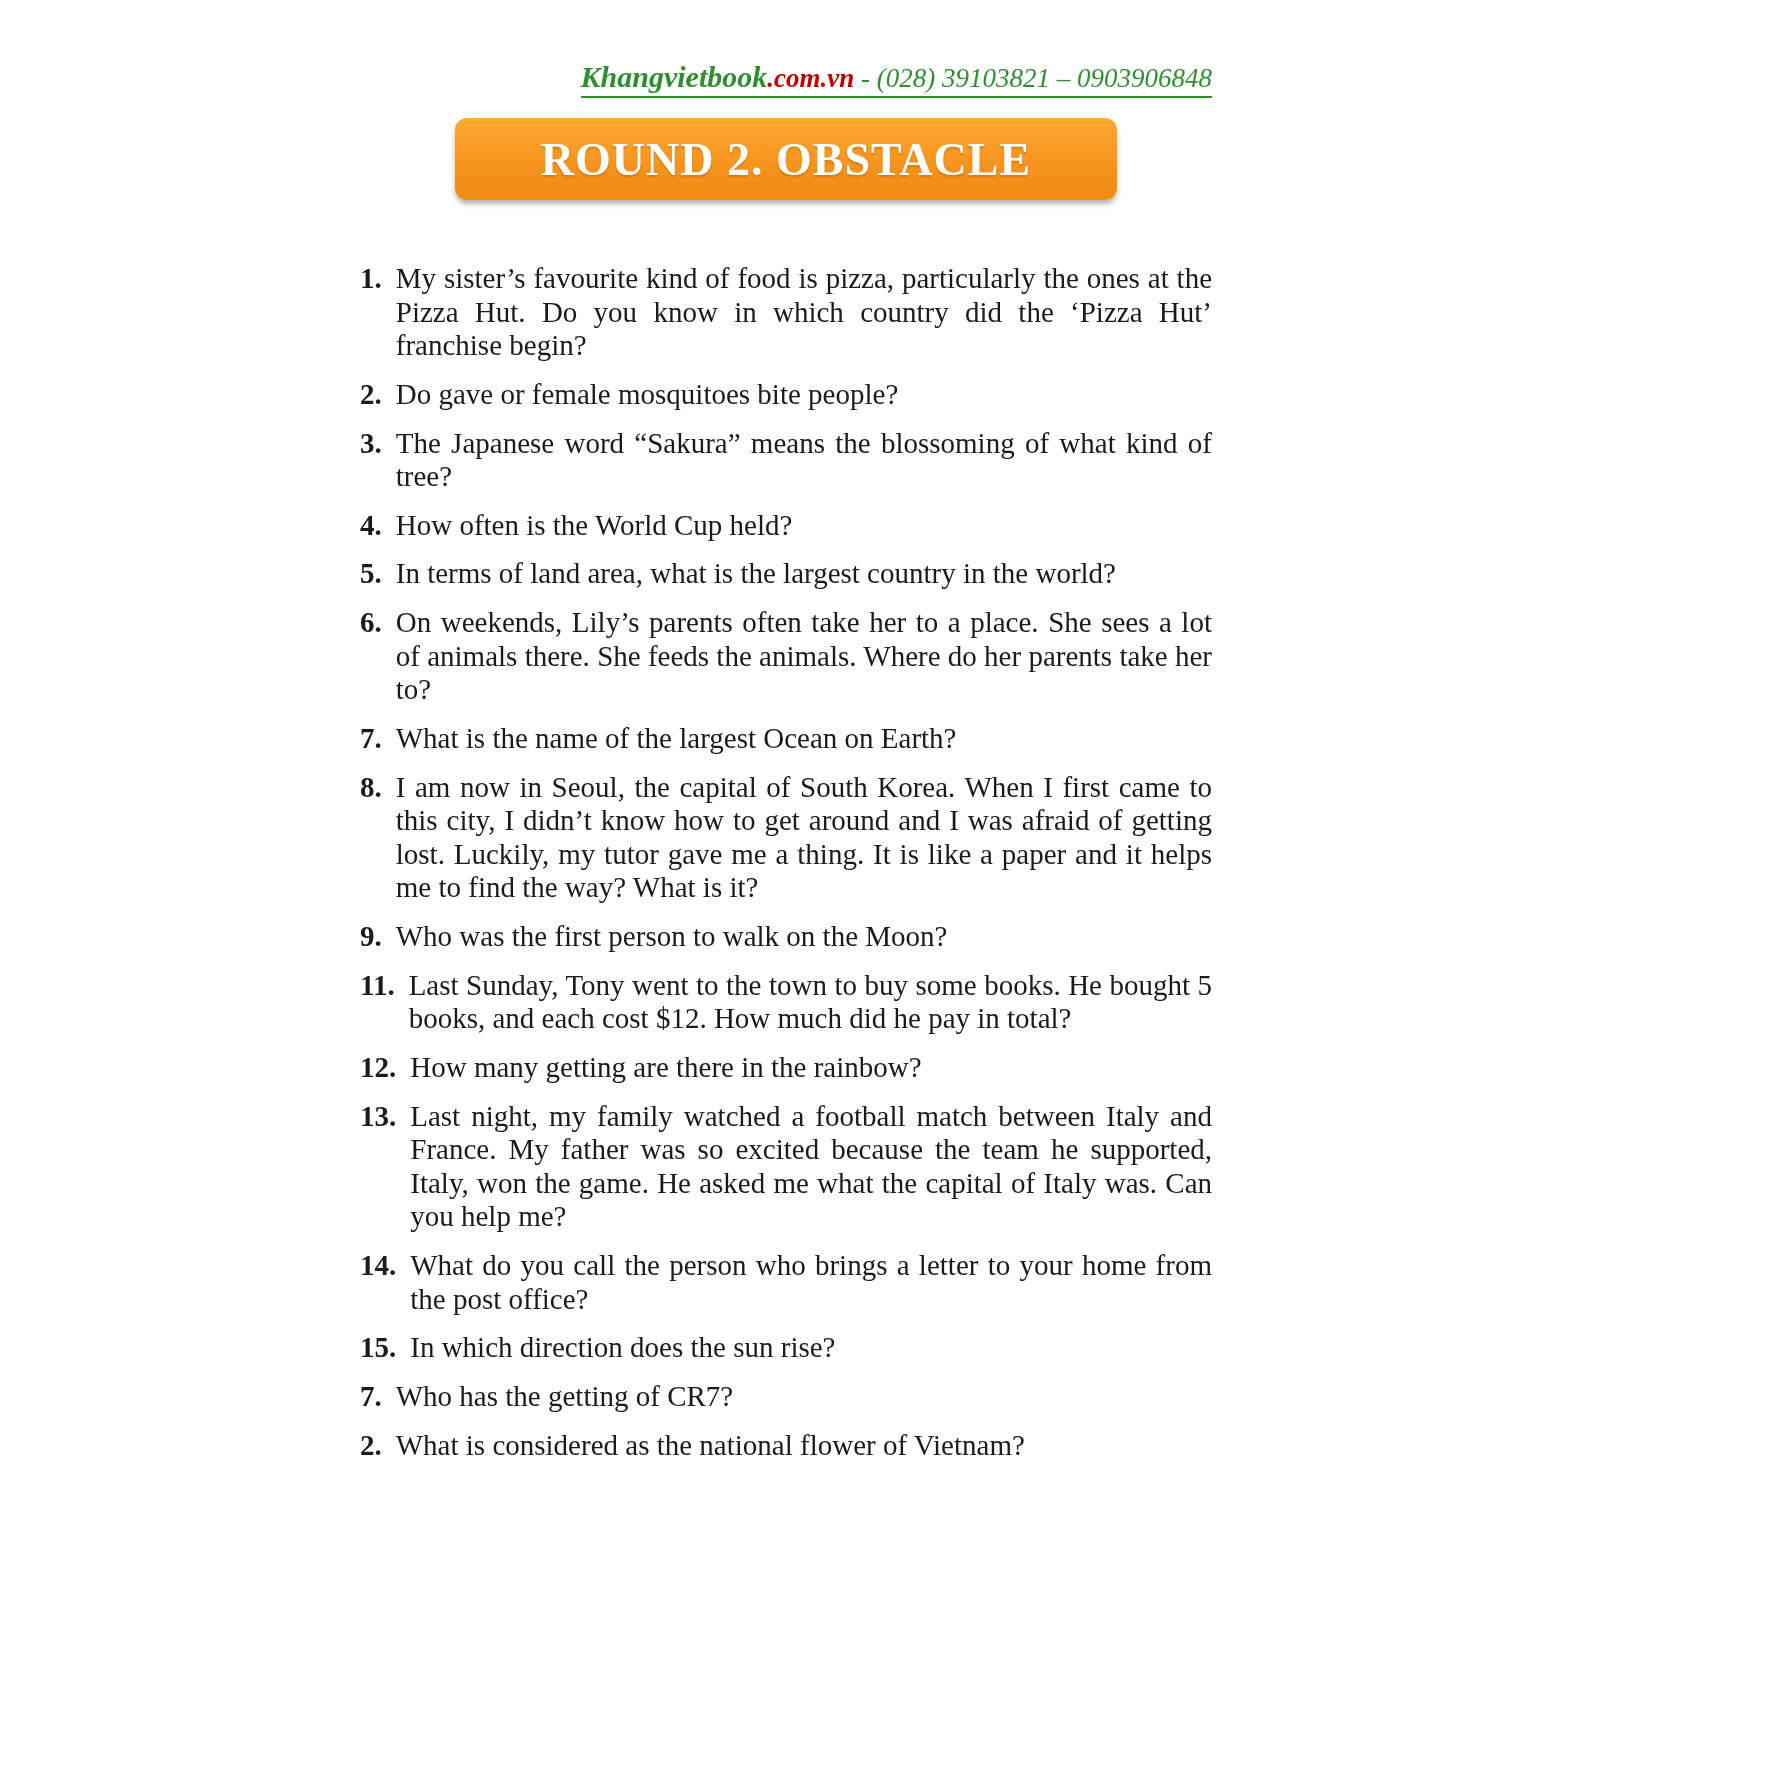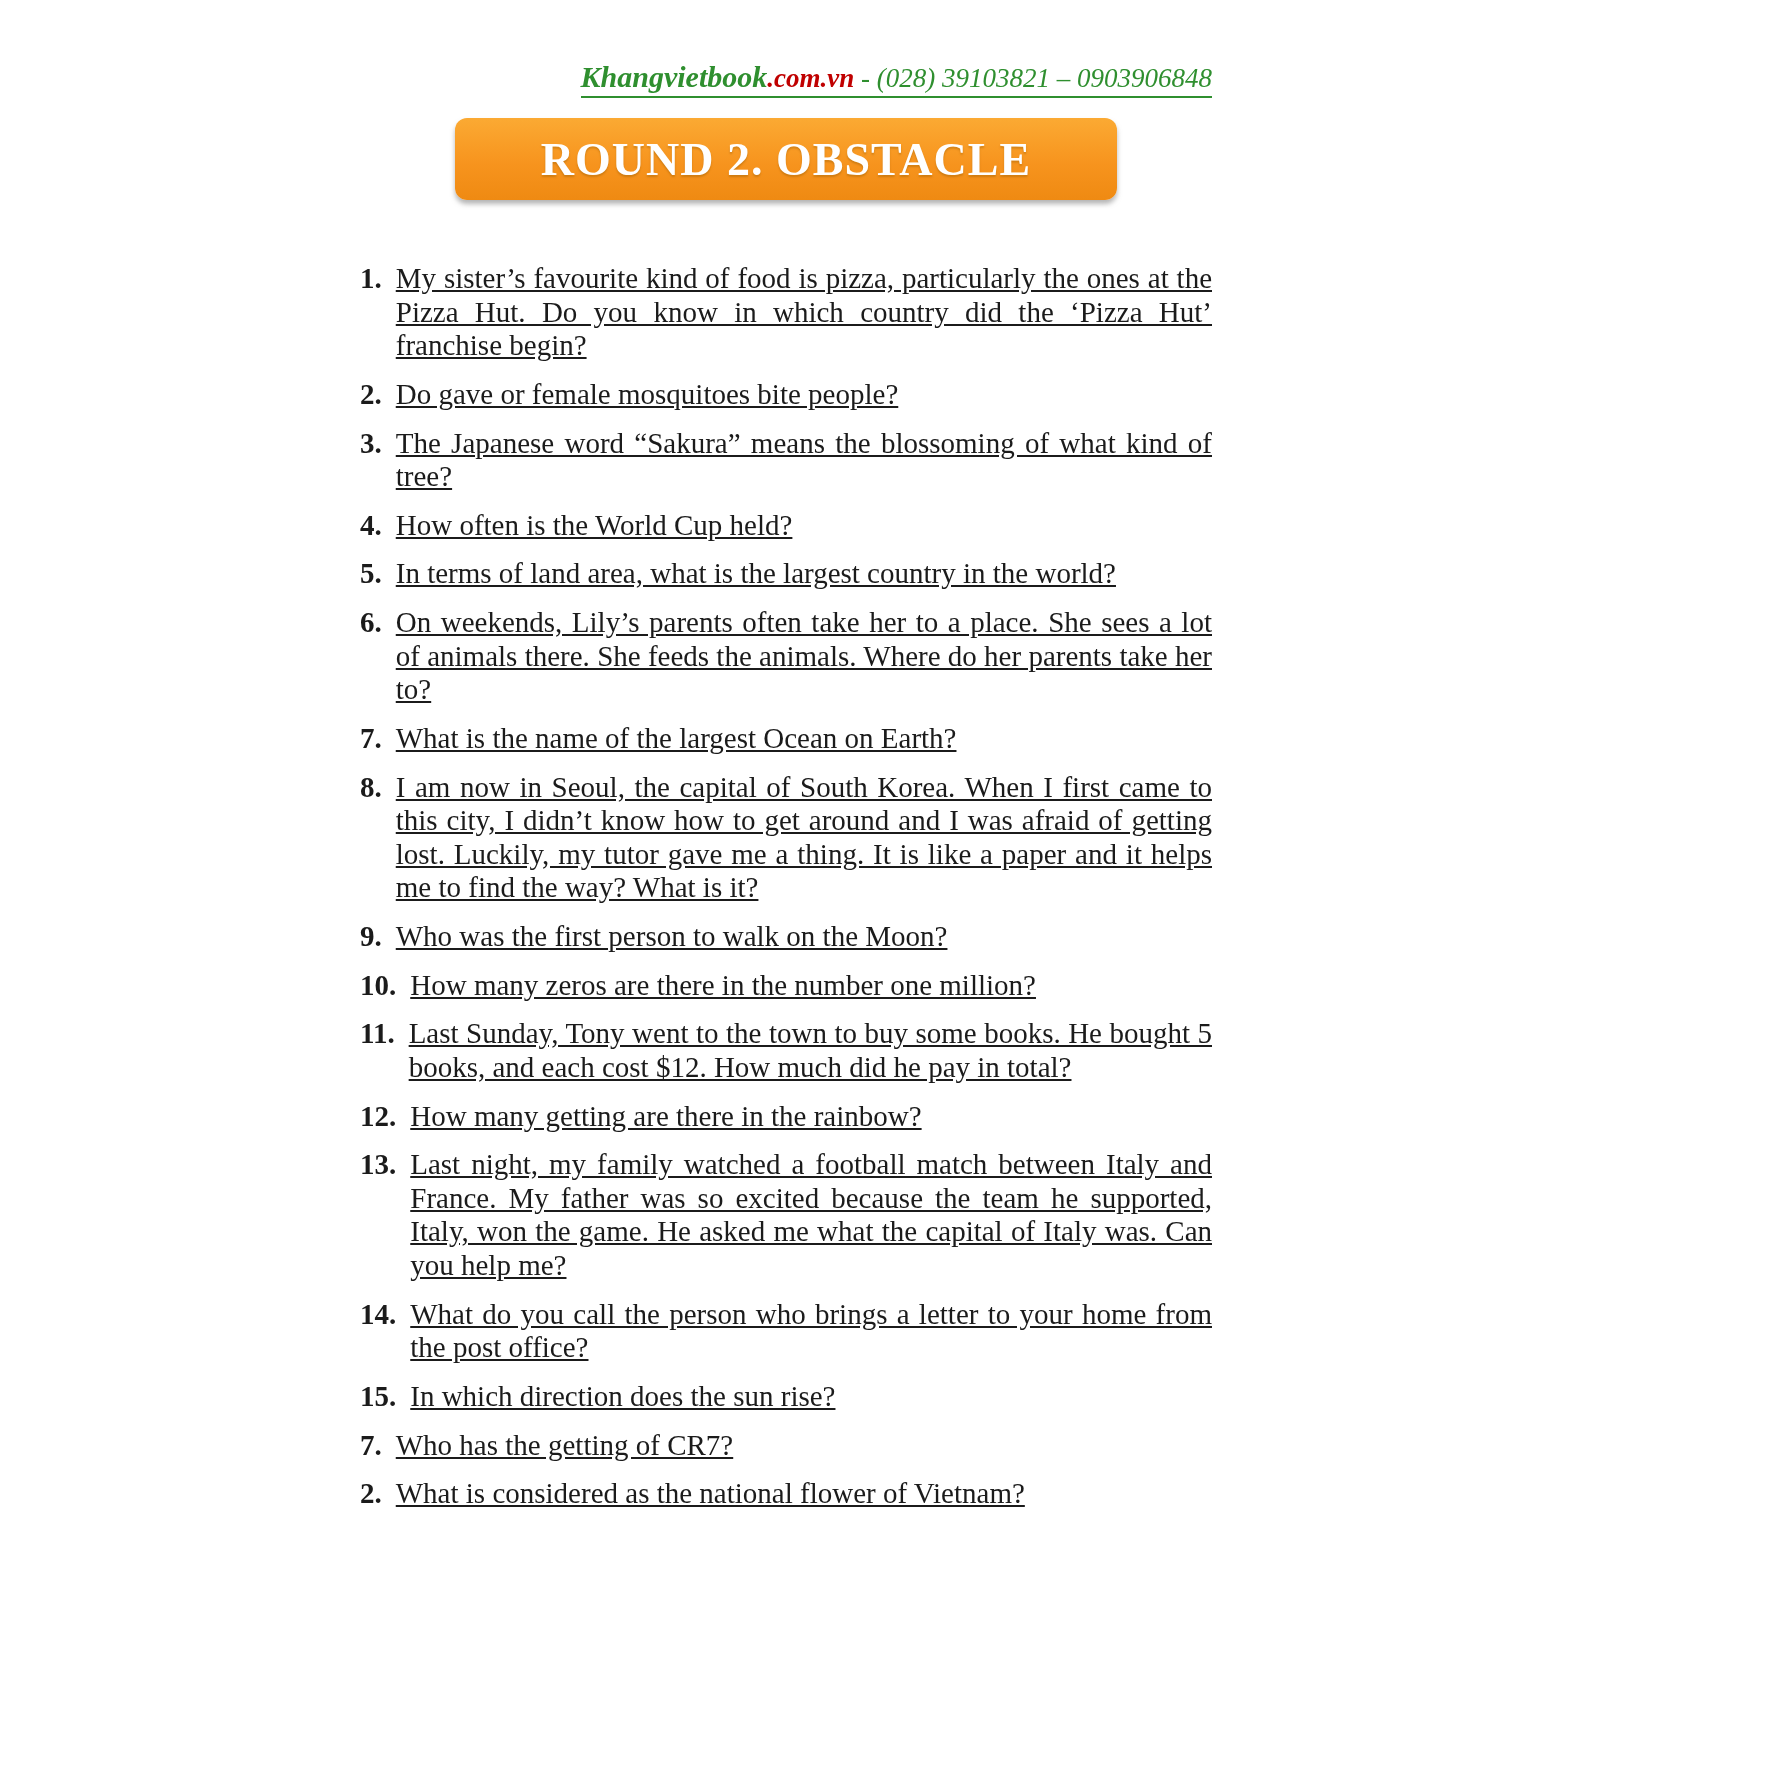--- a/index.html
+++ b/index.html
@@ -69,21 +69,20 @@
   }
   .q-num {
     font-weight: bold;
     padding-right: 14px;
     white-space: nowrap;
     flex-shrink: 0;
   }
   .q-text {
     flex: 1;
     text-align: justify;
-    text-decoration: underline;
   }
   
   .sun-wrap {
     position: absolute;
     left: 1106px;
     top: 1646px;
     width: 104px;
     height: 104px;
   }
   .sun-number {
@@ -143,24 +142,20 @@
   <div class="question">
     <span class="q-num">8.</span>
     <span class="q-text">I am now in Seoul, the capital of South Korea. When I first came to this city, I didn’t know how to get around and I was afraid of getting lost. Luckily, my tutor gave me a thing. It is like a paper and it helps me to find the way? What is it?</span>
   </div>
 
   <div class="question">
     <span class="q-num">9.</span>
     <span class="q-text">Who was the first person to walk on the Moon?</span>
   </div>
 
-  <div class="question">
-    <span class="q-num">10.</span>
-    <span class="q-text">How many zeros are there in the number one million?</span>
-  </div>
 
   <div class="question">
     <span class="q-num">11.</span>
     <span class="q-text">Last Sunday, Tony went to the town to buy some books. He bought 5 books, and each cost $12. How much did he pay in total?</span>
   </div>
 
   <div class="question">
     <span class="q-num">12.</span>
     <span class="q-text">How many getting are there in the rainbow?</span>
   </div>

